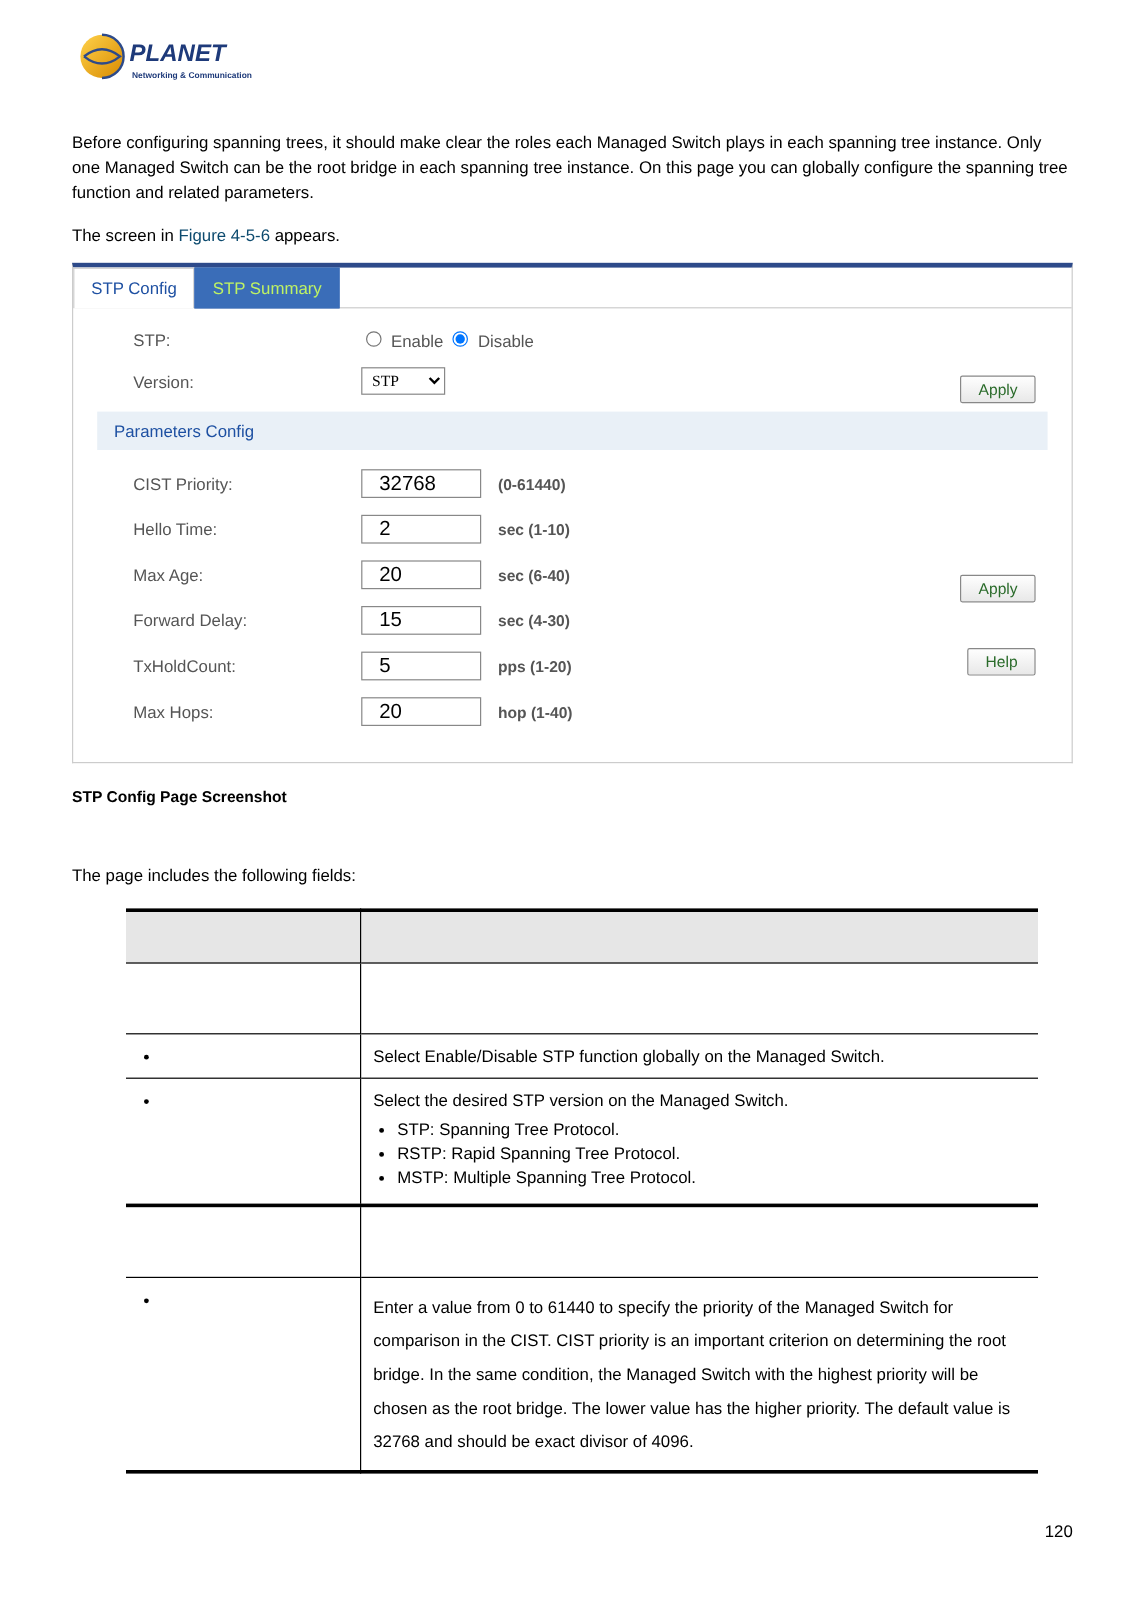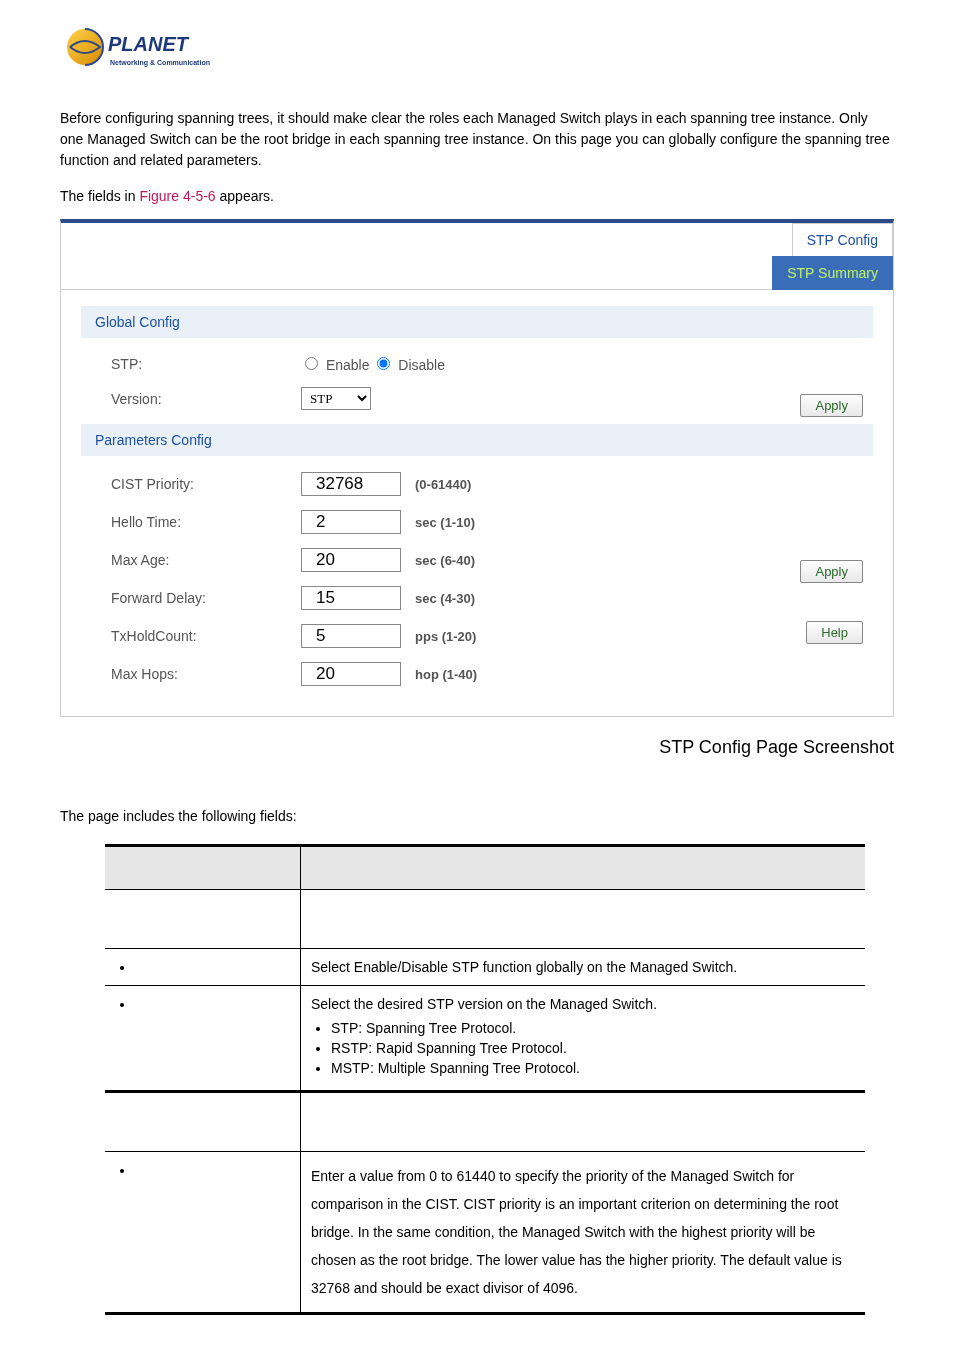--- a/index.html
+++ b/index.html
@@ -20,35 +20,34 @@
   .intro {
     font-size: 14px;
     line-height: 1.5;
     margin-bottom: 17px;
   }
   .figure-line {
     font-size: 14px;
     margin-bottom: 15px;
   }
   .figure-link {
-    color: #be185d;
+    color: #0c4a6e;
   }
   .panel {
     border-top: 4px solid #2d4a8a;
     border-bottom: 1px solid #ccc;
     border-left: 1px solid #ccc;
     border-right: 1px solid #ccc;
     background: #fff;
     margin-bottom: 20px;
   }
   .tabs {
     display: flex;
     border-bottom: 1px solid #ccc;
     align-items: flex-end;
-    flex-direction: column;
   }
   .tab {
     padding: 8px 14px;
     font-size: 14px;
     border: 1px solid #ccc;
     margin-bottom: -1px;
     cursor: pointer;
   }
   .tab-active {
     background: #fff;
@@ -124,23 +123,24 @@
     border: 1px solid #888;
     padding: 3px 14px;
     background: linear-gradient(#fefefe,#e8e8e8);
     color: #2a6b2a;
     font-size: 13px;
     cursor: pointer;
     border-radius: 2px;
     margin-top: 32px;
   }
   .caption {
-    text-align: right;
-    font-size: 18px;
+    text-align: left;
+    font-size: 13px;
     margin: 14px 0 50px 0;
+    font-weight: bold;
   }
   .fields-intro {
     font-size: 14px;
     margin-bottom: 20px;
   }
   .doc-table {
     width: 760px;
     margin-left: 45px;
     border-collapse: collapse;
     font-size: 14px;
@@ -198,30 +198,29 @@
       <path d="M10 22 Q25 10 40 22 Q25 34 10 22" stroke="#2d4a8a" stroke-width="2" fill="none"></path>
       <path d="M 25 4 A 18 18 0 0 1 25 40" stroke="#2d4a8a" stroke-width="2" fill="none"></path>
       <text x="48" y="26" font-family="Arial Black, Arial" font-size="20" font-weight="900" fill="#1e3a7a" font-style="italic">PLANET</text>
       <text x="50" y="40" font-family="Arial" font-size="7" fill="#1e3a7a" font-weight="bold">Networking &amp; Communication</text>
     </svg>
   </div>
 
   <p class="intro">Before configuring spanning trees, it should make clear the roles each Managed Switch plays in each spanning tree instance. Only one Managed Switch can be the root bridge in each spanning tree instance. On this page you can globally configure the spanning tree function and related parameters.</p>
 
   <p class="figure-line">
-    <span>The fields in </span><span class="figure-link">Figure 4-5-6</span><span> appears.</span>
+    <span>The screen in </span><span class="figure-link">Figure 4-5-6</span><span> appears.</span>
   </p>
 
   <div class="panel">
     <div class="tabs">
       <div class="tab tab-active">STP Config</div>
       <div class="tab tab-inactive">STP Summary</div>
     </div>
     <div class="inner">
-      <div class="section-header">Global Config</div>
       <div class="form-body">
         <div class="form-left">
           <div class="form-row">
             <span class="form-label">STP:</span>
             <span class="radio-group">
               <input type="radio" name="stp" style="">
               <span>Enable</span>
               <input type="radio" name="stp" checked="" style="">
               <span>Disable</span>
             </span>

